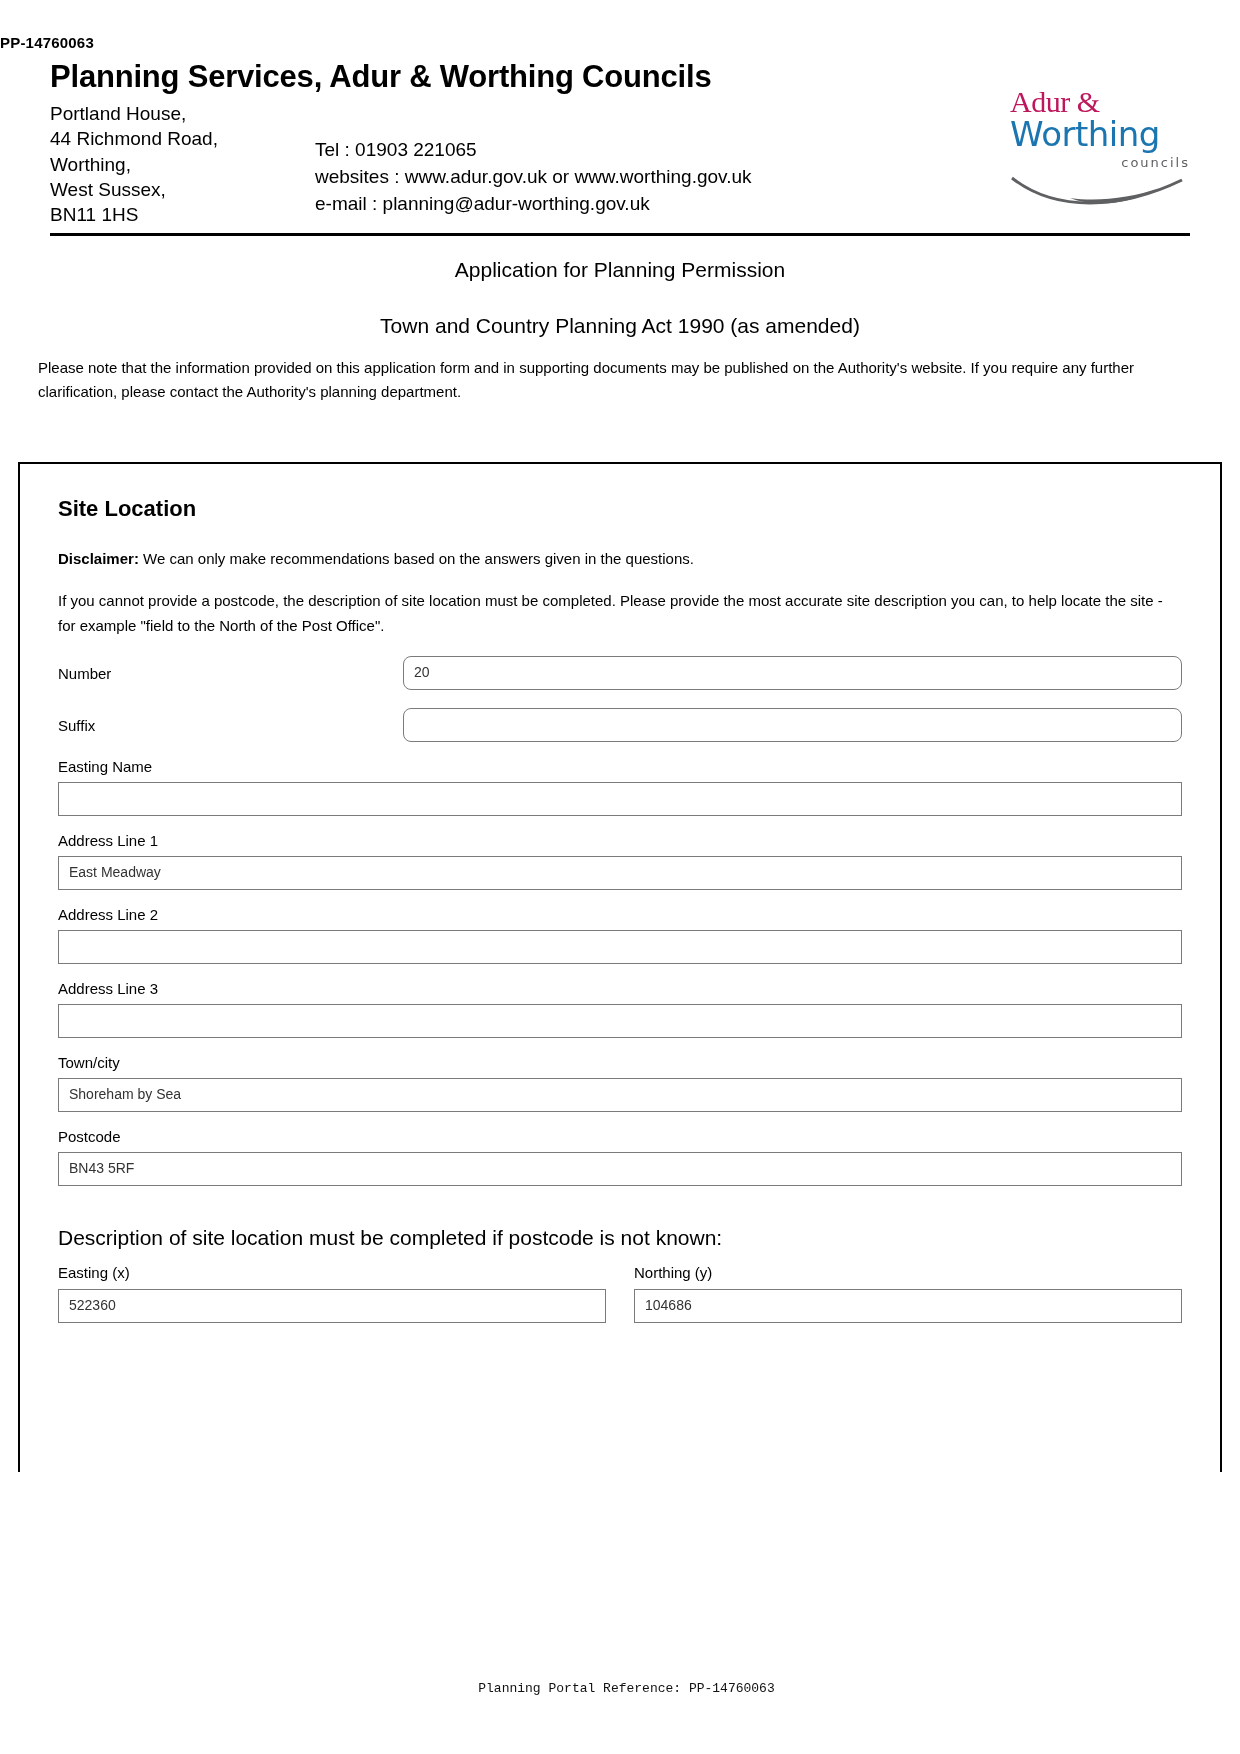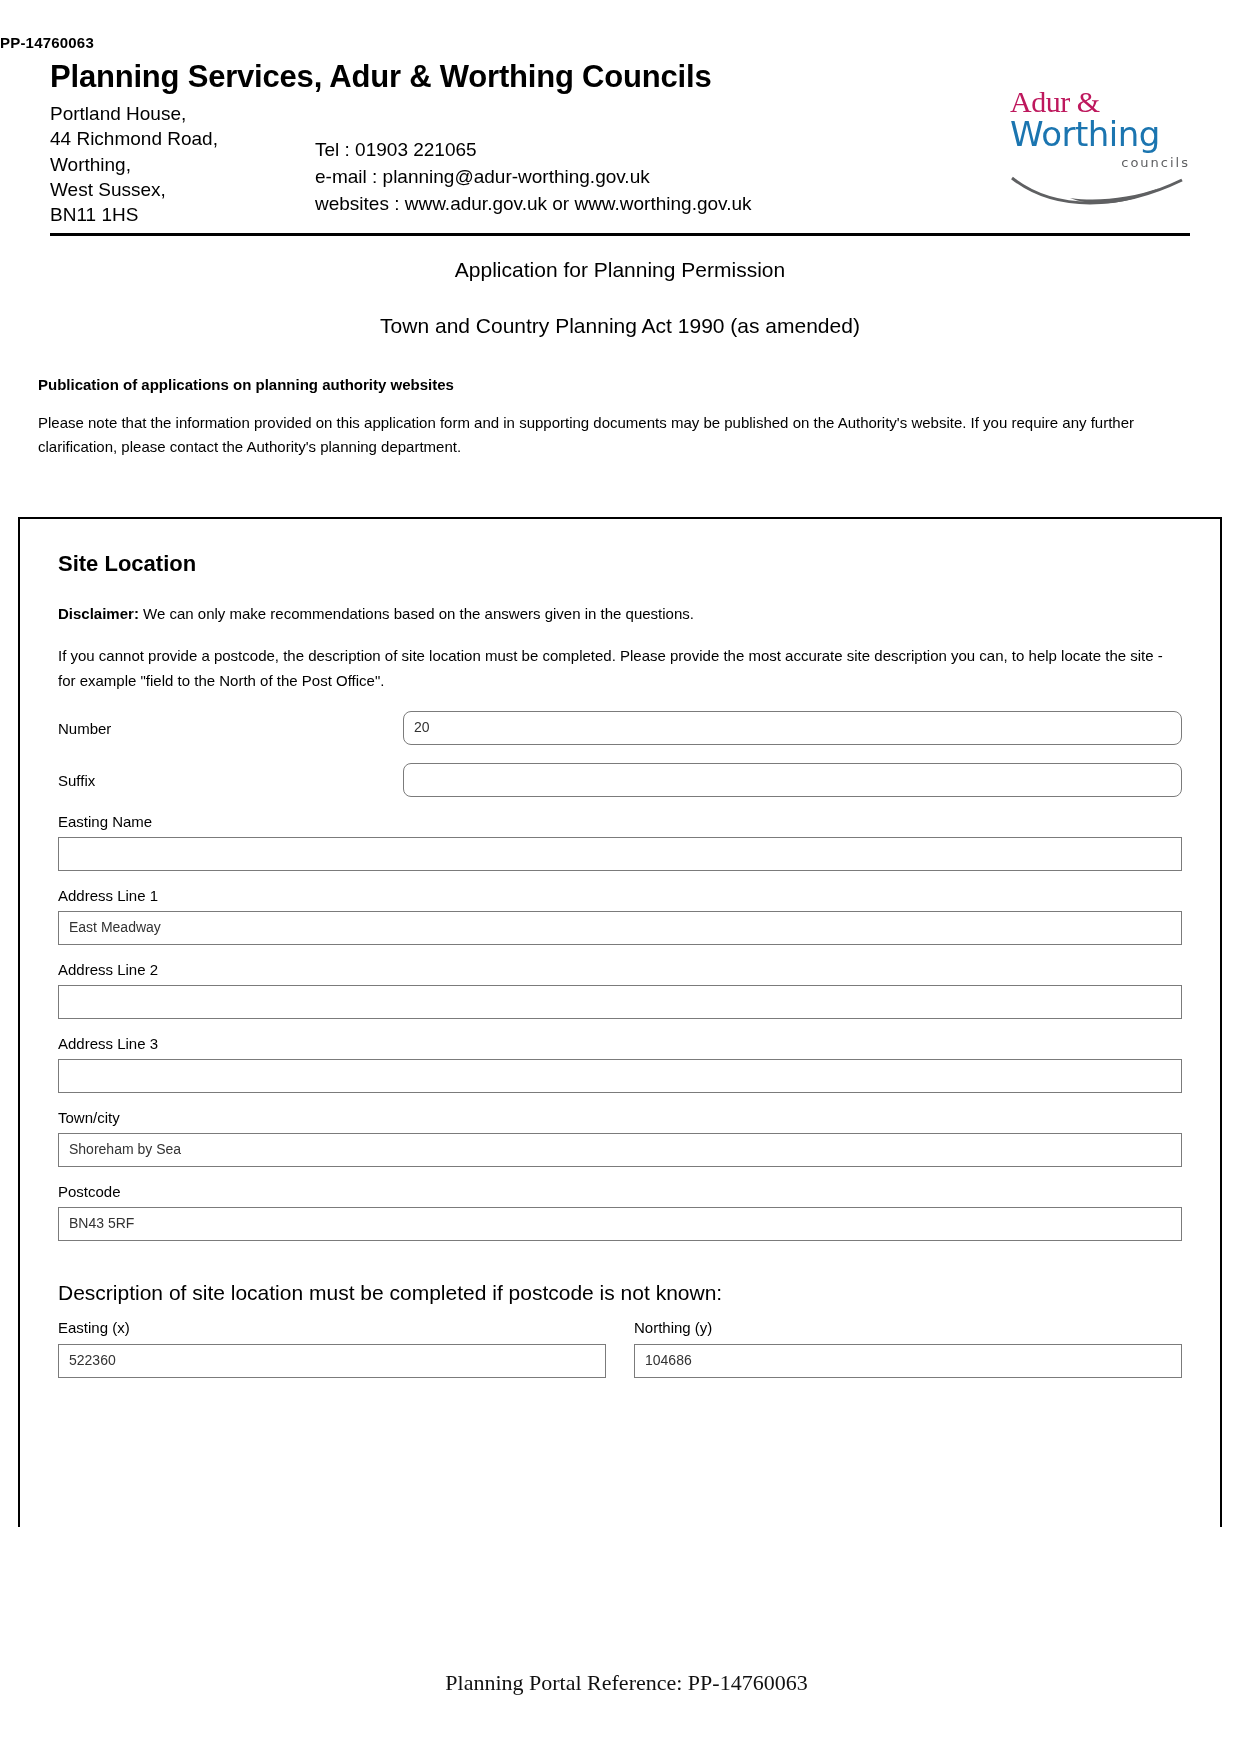--- a/index.html
+++ b/index.html
@@ -185,22 +185,22 @@
   }
   .two-col > div { flex: 1 1 0; }
 
   
   .footer {
     position: absolute;
     left: 13px;
     right: 0;
     bottom: 58px;
     text-align: center;
-    font-size: 22px;
-    font-family: Liberation Serif, serif;
+    font-size: 13px;
+    font-family: Liberation Mono, monospace;
     color: #111;
   }
 </style>
 </head>
 <body>
 
 <div class="page">
 
   <div class="ref-top">PP-14760063</div>
 
@@ -210,42 +210,41 @@
     <div class="header-cols">
       <div class="addr">
         <div>Portland House,</div>
         <div>44 Richmond Road,</div>
         <div>Worthing,</div>
         <div>West Sussex,</div>
         <div>BN11 1HS</div>
       </div>
       <div class="contact">
         <div>Tel : 01903 221065</div>
+        <div>websites : www.adur.gov.uk   or   www.worthing.gov.uk</div>
         <div>e-mail : planning@adur-worthing.gov.uk</div>
-        <div>websites : www.adur.gov.uk   or   www.worthing.gov.uk</div>
       </div>
     </div>
 
     <div class="logo">
       <div class="logo-text1">Adur &amp;</div>
       <div class="logo-text2">Worthing</div>
       <div class="logo-text3">councils</div>
       <svg class="logo-swoosh" width="175" height="34" viewBox="0 0 175 34">
         <path d="M2 6 C45 40, 110 38, 172 8" stroke="#5f6062" stroke-width="3" fill="none"></path>
         <path d="M60 26 C85 36, 120 32, 150 16 C120 26, 88 30, 60 26 Z" fill="#5f6062"></path>
       </svg>
     </div>
   </div>
 
   <div class="rule"></div>
 
   <div class="doc-title">Application for Planning Permission</div>
   <div class="doc-subtitle">Town and Country Planning Act 1990 (as amended)</div>
 
-  <div class="pub-head">Publication of applications on planning authority websites</div>
   <div class="pub-body">Please note that the information provided on this application form and in supporting documents may be published on the Authority's website. If you require any further clarification, please contact the Authority's planning department.</div>
 
   <div class="section">
     <div class="section-title">Site Location</div>
 
     <div class="disclaimer">
       <b>Disclaimer:</b><span> We can only make recommendations based on the answers given in the questions.</span>
     </div>
 
     <div class="helptext">If you cannot provide a postcode, the description of site location must be completed. Please provide the most accurate site description you can, to help locate the site - for example "field to the North of the Post Office".</div>

